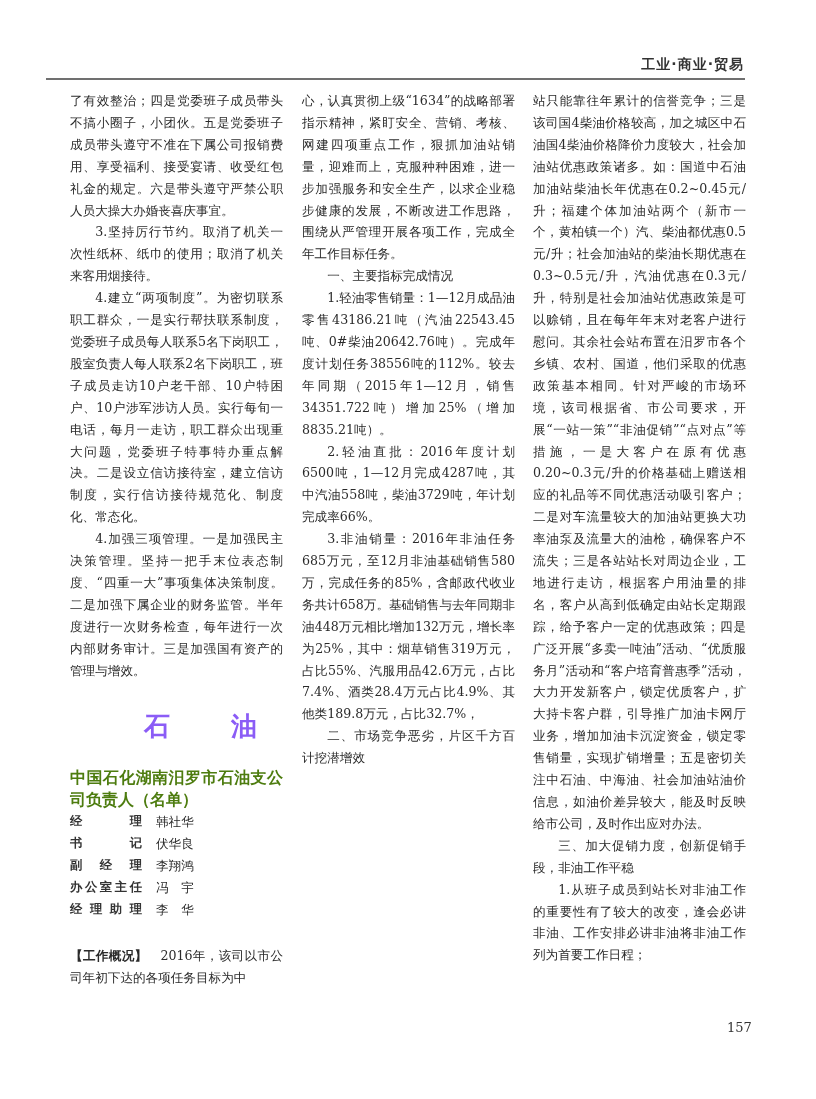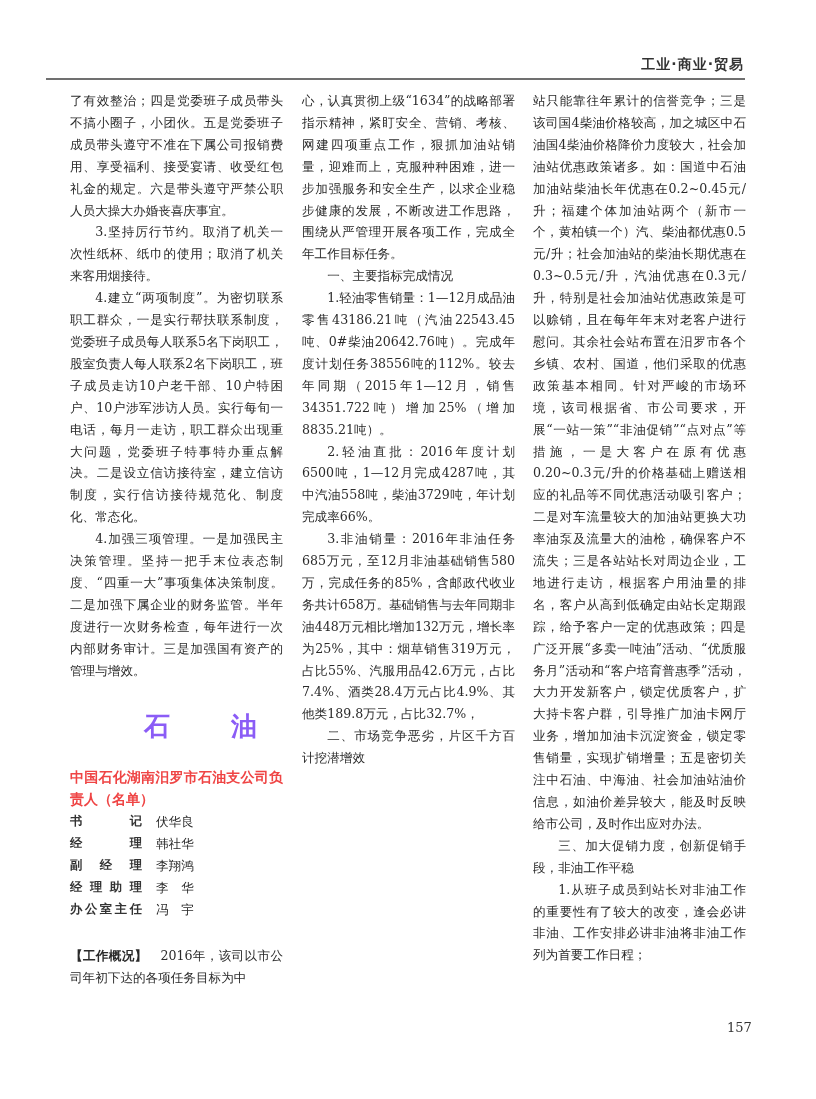--- a/index.html
+++ b/index.html
@@ -10,21 +10,21 @@
     .head-rule { position: absolute; left: 46px; width: 699px; top: 78px; height: 0; border-top: 2px solid #707070; }
     .col { position: absolute; top: 90px; width: 213px; font-size: 12.6px; line-height: 21.9px; text-align: justify; }
     .col-left { left: 70px; }
     .col-mid { left: 302px; }
     .col-right { left: 533px; }
     .col p { margin: 0; text-indent: 0; }
     .col p.ind { text-indent: 2em; }
     .col p.sub { text-indent: 2em; }
     .section-title { font-size: 26px; font-weight: bold; text-align: right; letter-spacing: 26px;
            margin: 28px 0 24px 0; line-height: 34px; color: #8b5cf6; font-family: "DejaVu Serif", "Liberation Serif", serif; padding-left: 20px; }
-    .roster-title { font-family: "DejaVu Sans", "Liberation Sans", sans-serif; font-weight: bold; font-size: 14px; color: #ef4444; }
+    .roster-title { font-family: "DejaVu Sans", "Liberation Sans", sans-serif; font-weight: bold; font-size: 16px; color: #4d7c0f; }
     .roster-row { display: flex; }
     .roster-role { width: 72px; font-family: "DejaVu Sans", "Liberation Sans", sans-serif; font-weight: bold; font-size: 12.3px; text-align-last: justify; text-align: justify; color: #333; }
     .roster-name { margin-left: 14px; letter-spacing: 0px; }
     .overview-label { font-family: "DejaVu Sans", "Liberation Sans", sans-serif; font-weight: bold; }
     .gap { height: 24px; }
     .page-number { position: absolute; left: 727px; top: 1020px; font-size: 13px; color: #333; }
   </style>
 </head>
 <body>
 
@@ -32,38 +32,38 @@
 <div class="head-rule"></div>
 
 <div class="col col-left">
   <p>了有效整治；四是党委班子成员带头不搞小圈子，小团伙。五是党委班子成员带头遵守不准在下属公司报销费用、享受福利、接受宴请、收受红包礼金的规定。六是带头遵守严禁公职人员大操大办婚丧喜庆事宜。</p>
   <p class="ind">3.坚持厉行节约。取消了机关一次性纸杯、纸巾的使用；取消了机关来客用烟接待。</p>
   <p class="ind">4.建立“两项制度”。为密切联系职工群众，一是实行帮扶联系制度，党委班子成员每人联系5名下岗职工，股室负责人每人联系2名下岗职工，班子成员走访10户老干部、10户特困户、10户涉军涉访人员。实行每旬一电话，每月一走访，职工群众出现重大问题，党委班子特事特办重点解决。二是设立信访接待室，建立信访制度，实行信访接待规范化、制度化、常态化。</p>
   <p class="ind">4.加强三项管理。一是加强民主决策管理。坚持一把手末位表态制度、“四重一大”事项集体决策制度。二是加强下属企业的财务监管。半年度进行一次财务检查，每年进行一次内部财务审计。三是加强国有资产的管理与增效。</p>
   <div class="section-title">石 油</div>
   <div class="roster-title">中国石化湖南汨罗市石油支公司负责人（名单）</div>
   <div class="roster-row">
+    <span class="roster-role">经理</span>
+    <span class="roster-name">韩社华</span>
+  </div>
+  <div class="roster-row">
     <span class="roster-role">书记</span>
     <span class="roster-name">伏华良</span>
-  </div>
-  <div class="roster-row">
-    <span class="roster-role">经理</span>
-    <span class="roster-name">韩社华</span>
   </div>
   <div class="roster-row">
     <span class="roster-role">副经理</span>
     <span class="roster-name">李翔鸿</span>
   </div>
   <div class="roster-row">
+    <span class="roster-role">办公室主任</span>
+    <span class="roster-name">冯　宇</span>
+  </div>
+  <div class="roster-row">
     <span class="roster-role">经理助理</span>
     <span class="roster-name">李　华</span>
-  </div>
-  <div class="roster-row">
-    <span class="roster-role">办公室主任</span>
-    <span class="roster-name">冯　宇</span>
   </div>
   <div class="gap"></div>
   <p><span class="overview-label">【工作概况】</span><span>　2016年，该司以市公司年初下达的各项任务目标为中</span></p>
 </div>
 
 <div class="col col-mid">
   <p>心，认真贯彻上级“1634”的战略部署指示精神，紧盯安全、营销、考核、网建四项重点工作，狠抓加油站销量，迎难而上，克服种种困难，进一步加强服务和安全生产，以求企业稳步健康的发展，不断改进工作思路，围绕从严管理开展各项工作，完成全年工作目标任务。</p>
   <p class="sub">一、主要指标完成情况</p>
   <p class="ind">1.轻油零售销量：1—12月成品油零售43186.21吨（汽油22543.45吨、0#柴油20642.76吨）。完成年度计划任务38556吨的112%。较去年同期（2015年1—12月，销售34351.722吨）增加25%（增加8835.21吨）。</p>
   <p class="ind">2.轻油直批：2016年度计划6500吨，1—12月完成4287吨，其中汽油558吨，柴油3729吨，年计划完成率66%。</p>

